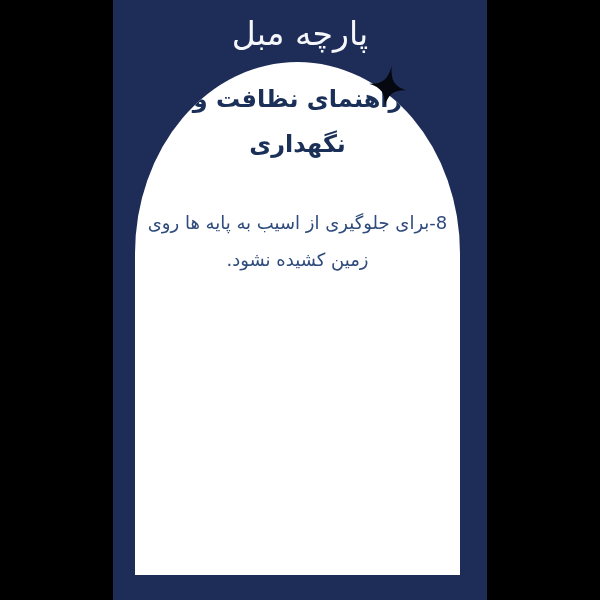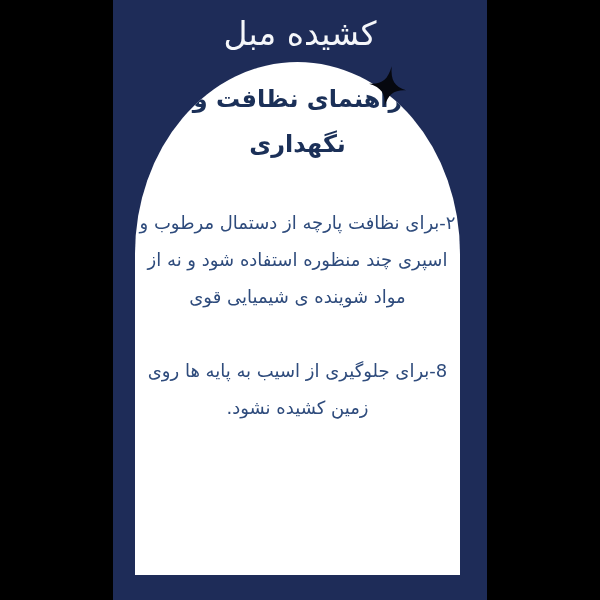--- a/index.html
+++ b/index.html
@@ -68,30 +68,27 @@
     left:366px;top:64px;
     width:44px;height:46px;
     z-index:5;
   }
 </style>
 </head>
 <body>
 
 <div class="stage">
   <div class="panel">
-    <div class="brand-title">کشیده مبل</div>
+    <div class="brand-title">پارچه مبل</div>
   </div>
 
   <div class="card">
     <div class="card-heading">راهنمای نظافت و
 نگهداری</div>
     <div class="care-list">
-      <div class="care-item">۲-برای نظافت پارچه از دستمال مرطوب و
-اسپری چند منظوره استفاده شود و نه از
-مواد شوینده ی شیمیایی قوی</div>
       <div class="care-item">8-برای جلوگیری از اسیب به پایه ها روی
 زمین کشیده نشود.</div>
       
     </div>
   </div>
 
   <svg class="sparkle" viewBox="-24 -24 48 48" aria-hidden="true">
     <g transform="rotate(10)">
       <path d="M0,-23 C1.6,-7.5 7,-1.6 20,0 C7,1.6 1.6,7.5 0,21 C-1.6,7.5 -7,1.6 -21,0 C-7,-1.6 -1.6,-7.5 0,-23 Z" fill="var(--star)"></path>
     </g>

